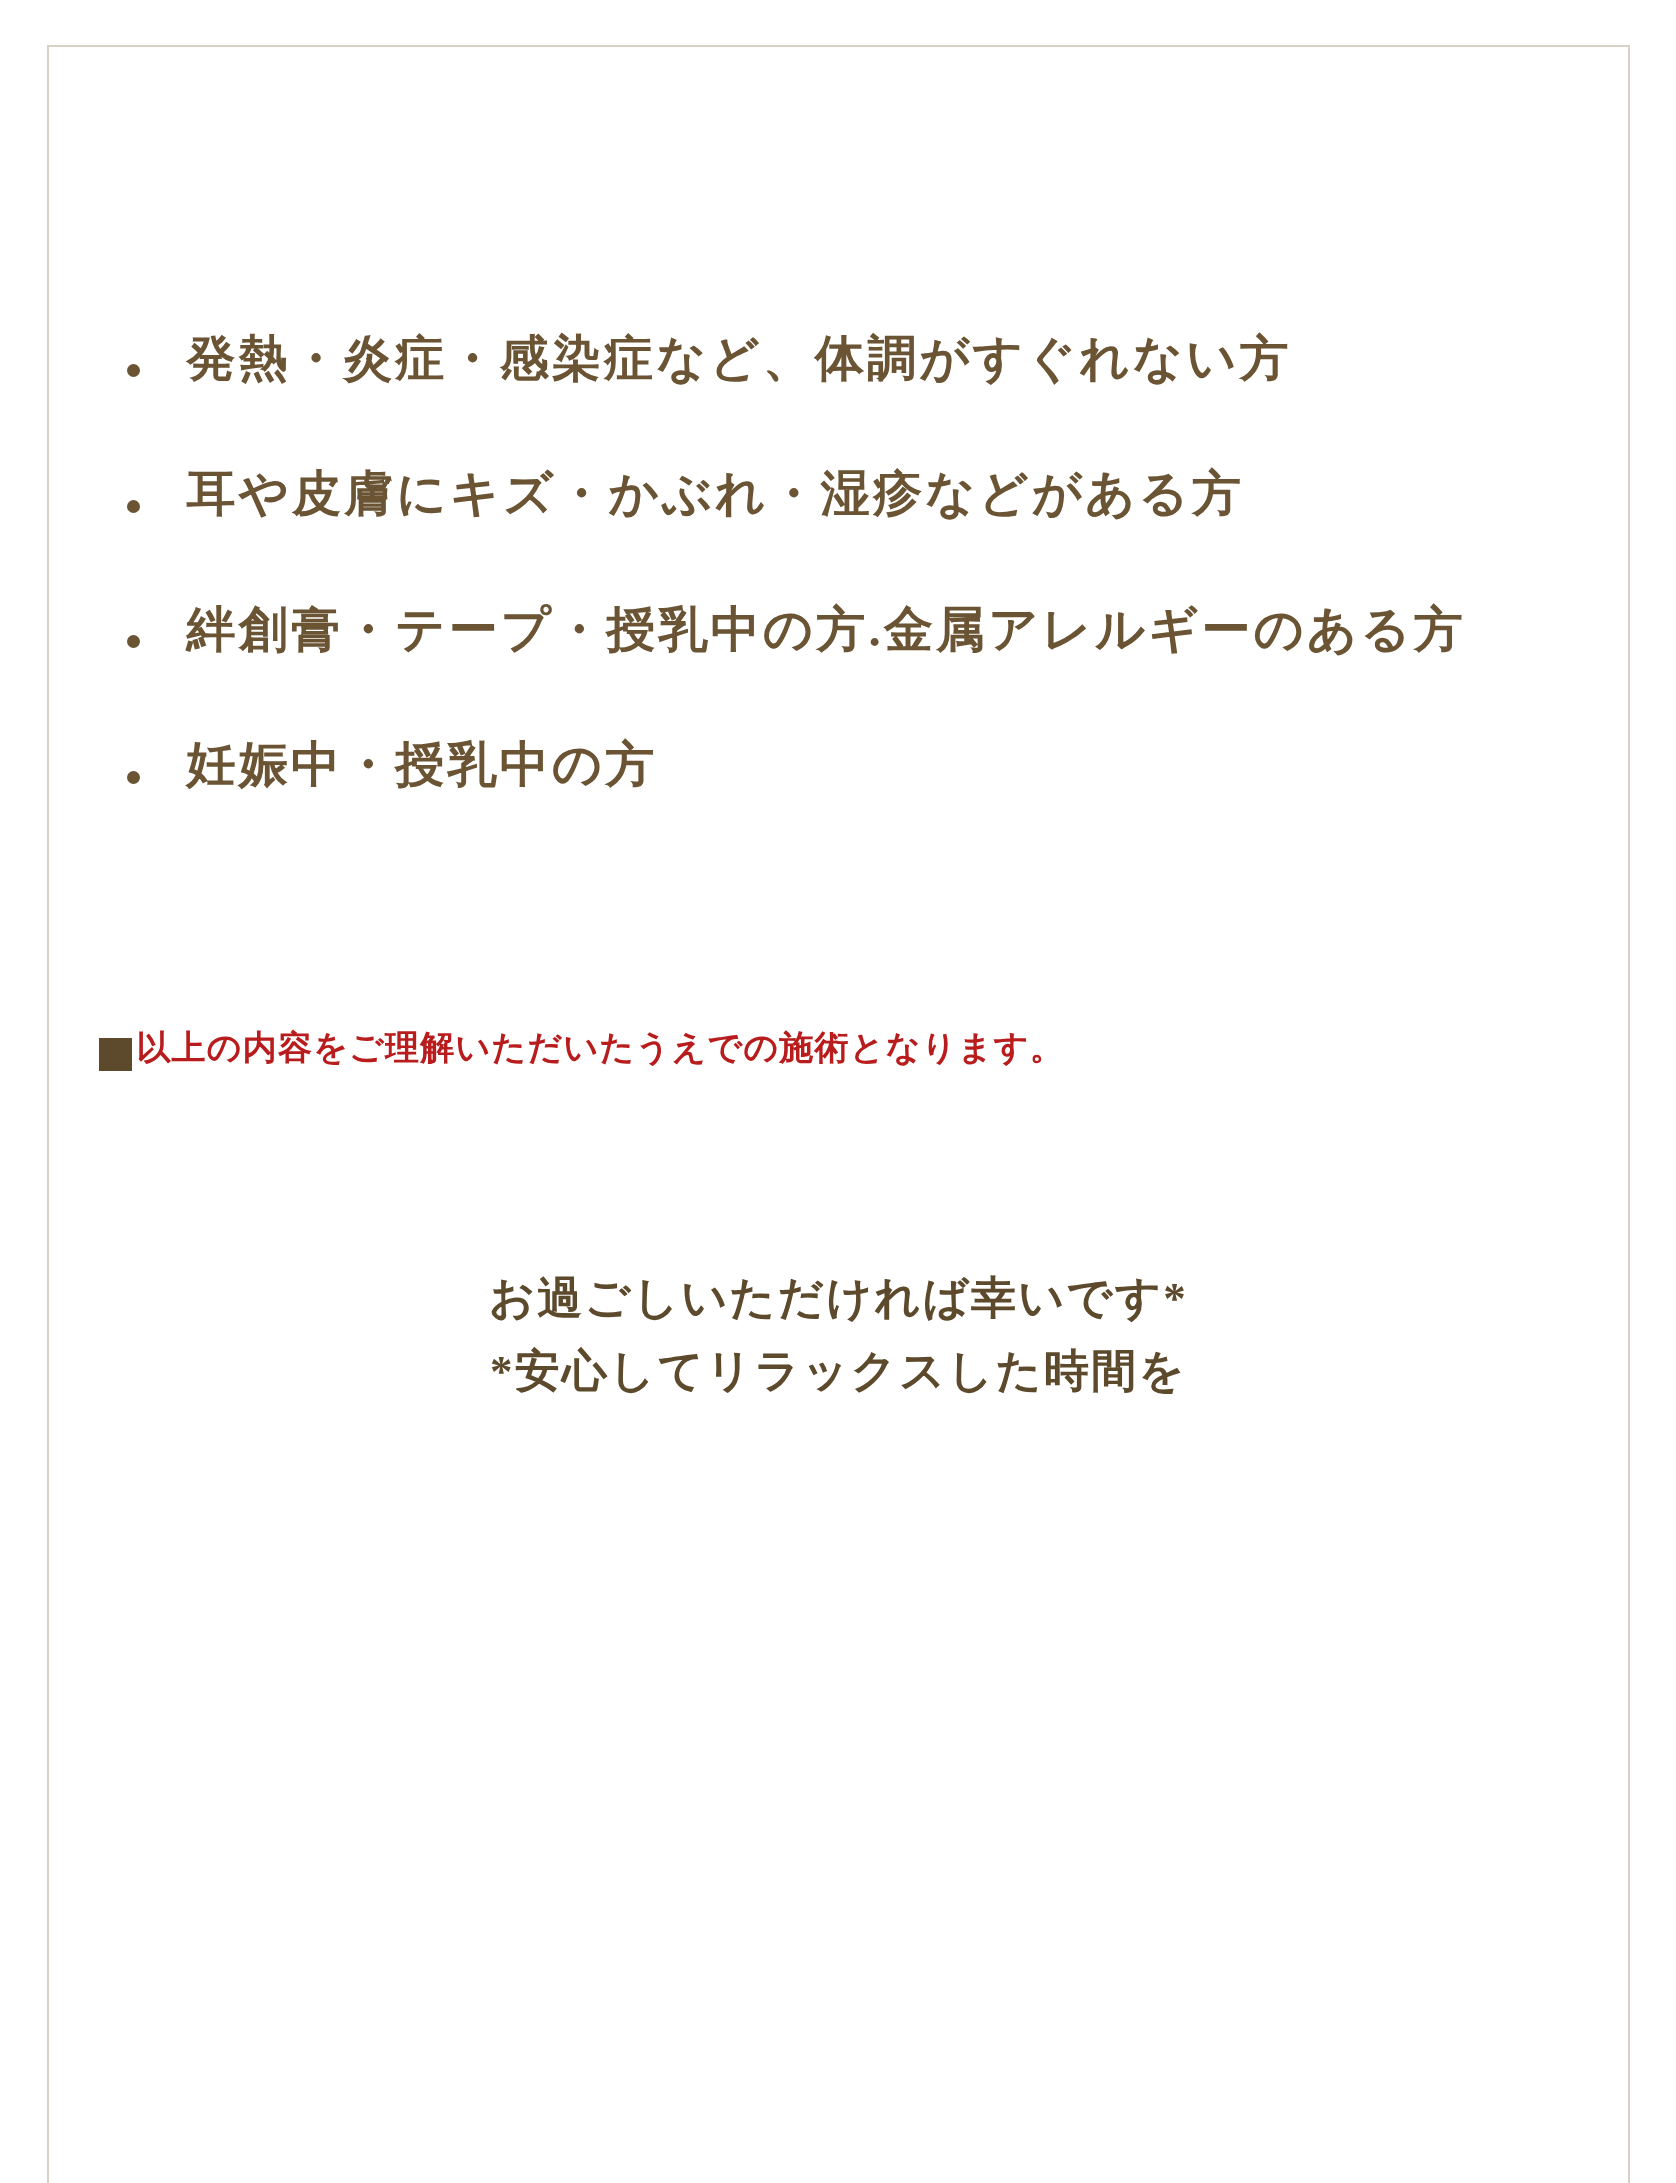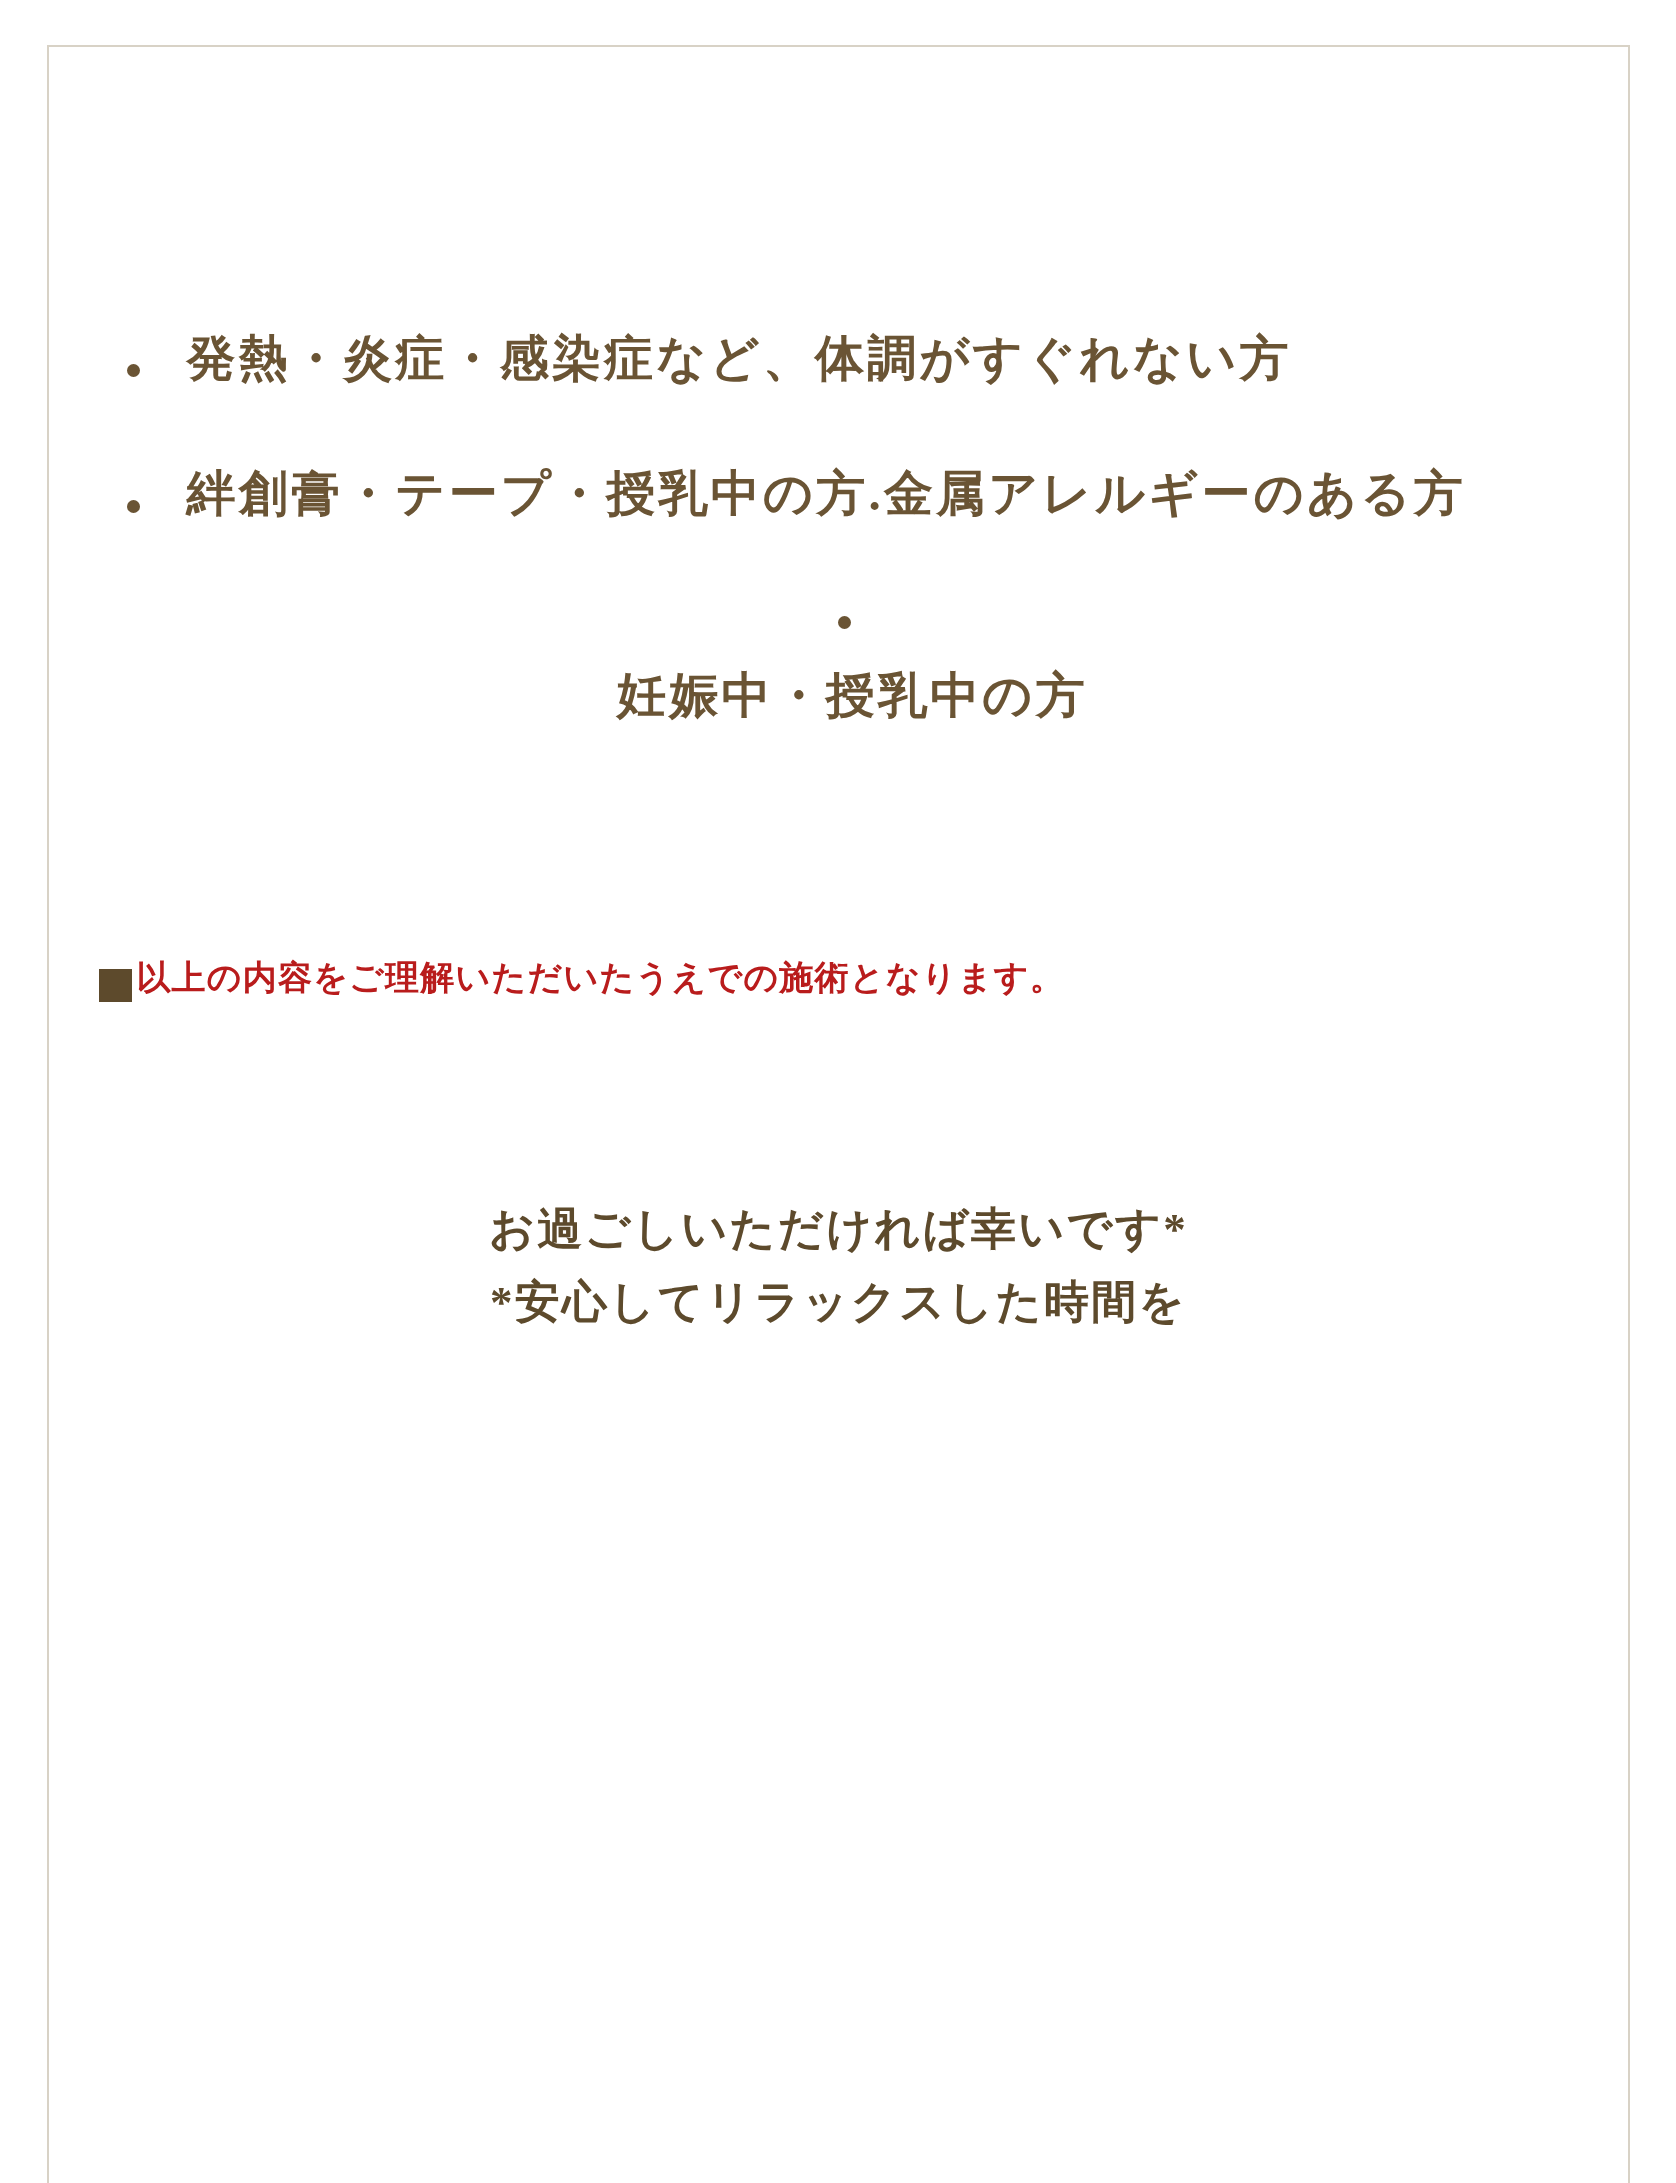--- a/index.html
+++ b/index.html
@@ -71,21 +71,20 @@
   }
   .list-item {
     display: flex;
     align-items: center;
     margin-bottom: 61px;
     padding-left: 28px;
     gap: 30px;
   }
   .list-item:last-child {
     margin-bottom: 0;
-    flex-direction: column;
   }
   .bullet-dot {
     flex: 0 0 auto;
     width: 13px;
     height: 13px;
     border-radius: 50%;
     background: #6a5434;
     margin-top: 23px;
     margin-right: 16.6px;
   }
@@ -146,20 +145,24 @@
   <div class="content">
 
 
     <ul class="list">
       <li class="list-item">
         <span class="bullet-dot"></span>
         <span class="list-text">発熱・炎症・感染症など、体調がすぐれない方</span>
       </li>
       <li class="list-item">
         <span class="bullet-dot"></span>
+        <span class="list-text">耳や皮膚にキズ・かぶれ・湿疹などがある方</span>
+      </li>
+      <li class="list-item">
+        <span class="bullet-dot"></span>
         <span class="list-text">絆創膏・テープ・授乳中の方.金属アレルギーのある方</span>
       </li>
       <li class="list-item">
         <span class="bullet-dot"></span>
         <span class="list-text">妊娠中・授乳中の方</span>
       </li>
     </ul>
 
     <div class="notice">
       <span class="notice-square"></span>

